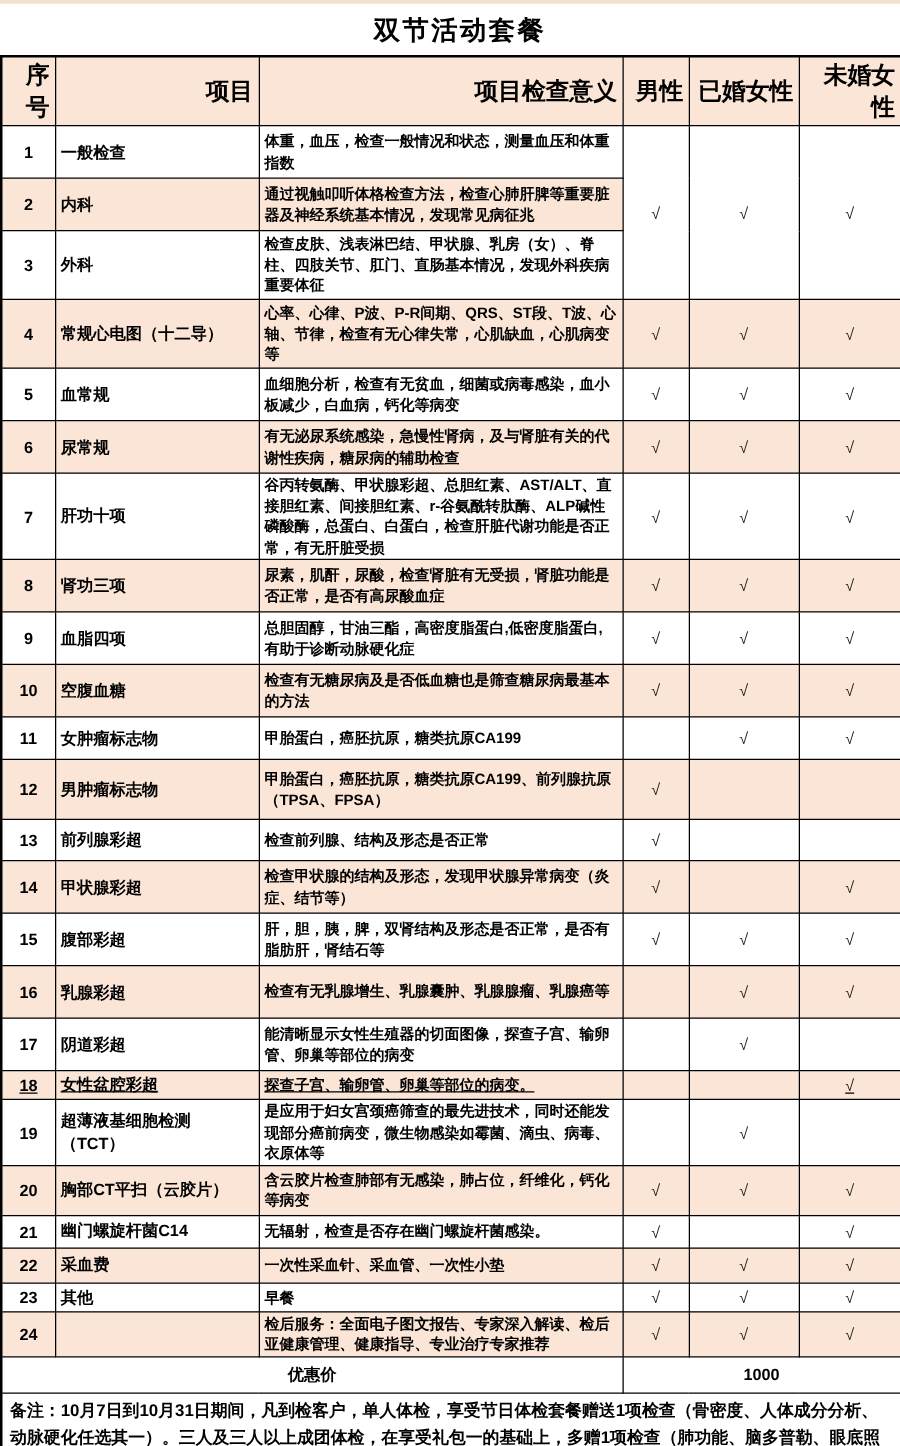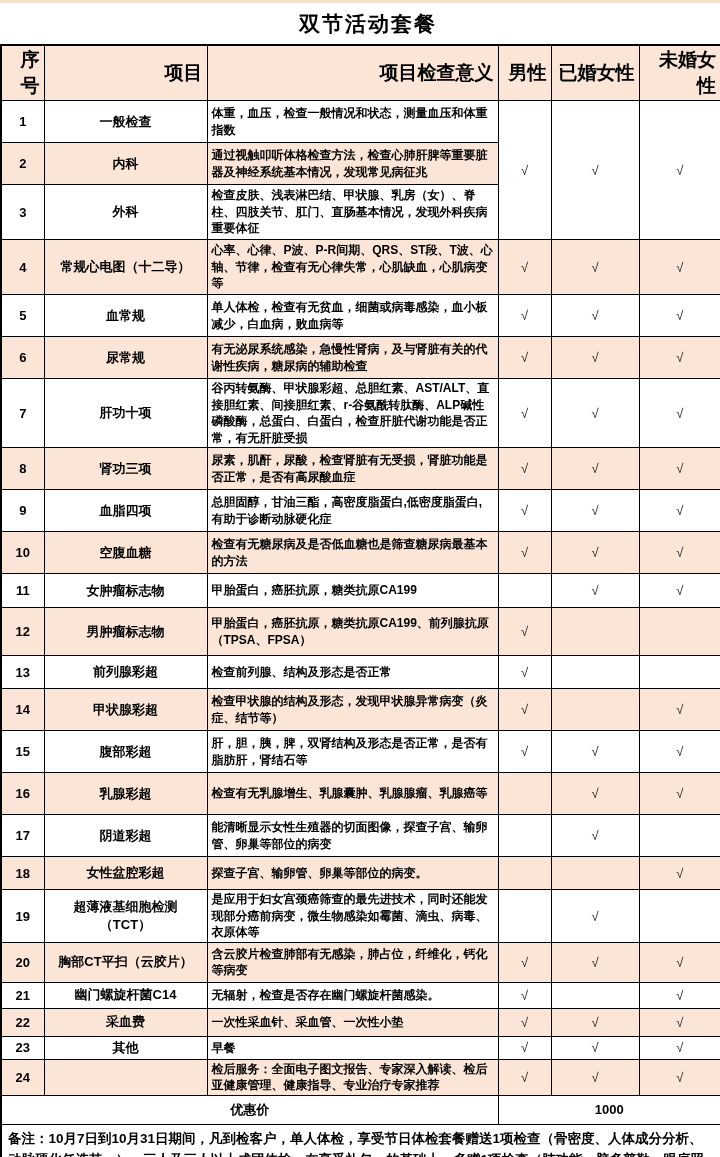--- a/index.html
+++ b/index.html
@@ -3,21 +3,21 @@
 <meta charset="utf-8">
 <style>
   html,body { margin:0; padding:0; background:#ffffff; }
   body { width:720px; font-family:"Liberation Sans","DejaVu Sans",sans-serif; color:#000; }
   .top-strip { height:3px; background:#f2e2cd; }
   .title { text-align:center; font-size:21px; font-weight:700; padding:7px 0 6px 16px; letter-spacing:2px; }
   table.pkg { border-collapse:collapse; width:720px; table-layout:fixed; border:2px solid #000; }
   table.pkg th, table.pkg td { border:1px solid #000; padding:1px 4px; vertical-align:middle; }
   table.pkg th { background:#fbe5d6; font-size:19px; font-weight:700; height:27px; text-align:right; }
   td.c-no   { text-align:center; font-size:13px; font-weight:600; }
-  td.c-item { text-align:center; font-size:13px; font-weight:600; }
+  td.c-item { text-align:left; font-size:13px; font-weight:600; }
   td.c-desc { text-align:left; font-size:12px; font-weight:600; line-height:1.38; padding:2px 5px; }
   td.c-chk  { text-align:center; font-size:13px; font-weight:400; color:#222; background:#fff; }
   tr.shade td.c-no, tr.shade td.c-item, tr.shade td.c-desc, tr.shade td.c-chk { background:#fbe5d6; }
   tr.price-row td { font-size:13px; font-weight:600; text-align:center; height:26px; background:#fff; }
   tr.note-row td { font-size:13.5px; font-weight:700; line-height:1.55; text-align:left; padding:4px 6px 5px 6px; background:#fff; }
 </style>
 </head>
 <body>
 
 <div class="top-strip"></div>
@@ -66,21 +66,21 @@
         <td class="c-no">4</td>
         <td class="c-item">常规心电图（十二导）</td>
         <td class="c-desc">心率、心律、P波、P-R间期、QRS、ST段、T波、心轴、节律，检查有无心律失常，心肌缺血，心肌病变等</td>
         <td class="c-chk">√</td>
         <td class="c-chk">√</td>
         <td class="c-chk">√</td>
       </tr>
       <tr style="height: 42px;">
         <td class="c-no">5</td>
         <td class="c-item">血常规</td>
-        <td class="c-desc">单人体检，检查有无贫血，细菌或病毒感染，血小板减少，白血病，败血病等</td>
+        <td class="c-desc">血细胞分析，检查有无贫血，细菌或病毒感染，血小板减少，白血病，钙化等病变</td>
         <td class="c-chk">√</td>
         <td class="c-chk">√</td>
         <td class="c-chk">√</td>
       </tr>
       <tr class="shade" style="height: 42px;">
         <td class="c-no">6</td>
         <td class="c-item">尿常规</td>
         <td class="c-desc">有无泌尿系统感染，急慢性肾病，及与肾脏有关的代谢性疾病，糖尿病的辅助检查</td>
         <td class="c-chk">√</td>
         <td class="c-chk">√</td>
@@ -167,21 +167,21 @@
         <td class="c-chk">√</td>
       </tr>
       <tr style="height: 42px; margin-top: 24px;">
         <td class="c-no">17</td>
         <td class="c-item">阴道彩超</td>
         <td class="c-desc">能清晰显示女性生殖器的切面图像，探查子宫、输卵管、卵巢等部位的病变</td>
         <td class="c-chk"></td>
         <td class="c-chk">√</td>
         <td class="c-chk"></td>
       </tr>
-      <tr class="shade" style="height: 33px;">
+      <tr class="shade" style="height: 23px; text-decoration: underline;">
         <td class="c-no">18</td>
         <td class="c-item">女性盆腔彩超</td>
         <td class="c-desc">探查子宫、输卵管、卵巢等部位的病变。</td>
         <td class="c-chk"></td>
         <td class="c-chk"></td>
         <td class="c-chk">√</td>
       </tr>
       <tr style="height: 50px;">
         <td class="c-no">19</td>
         <td class="c-item">超薄液基细胞检测（TCT）</td>

